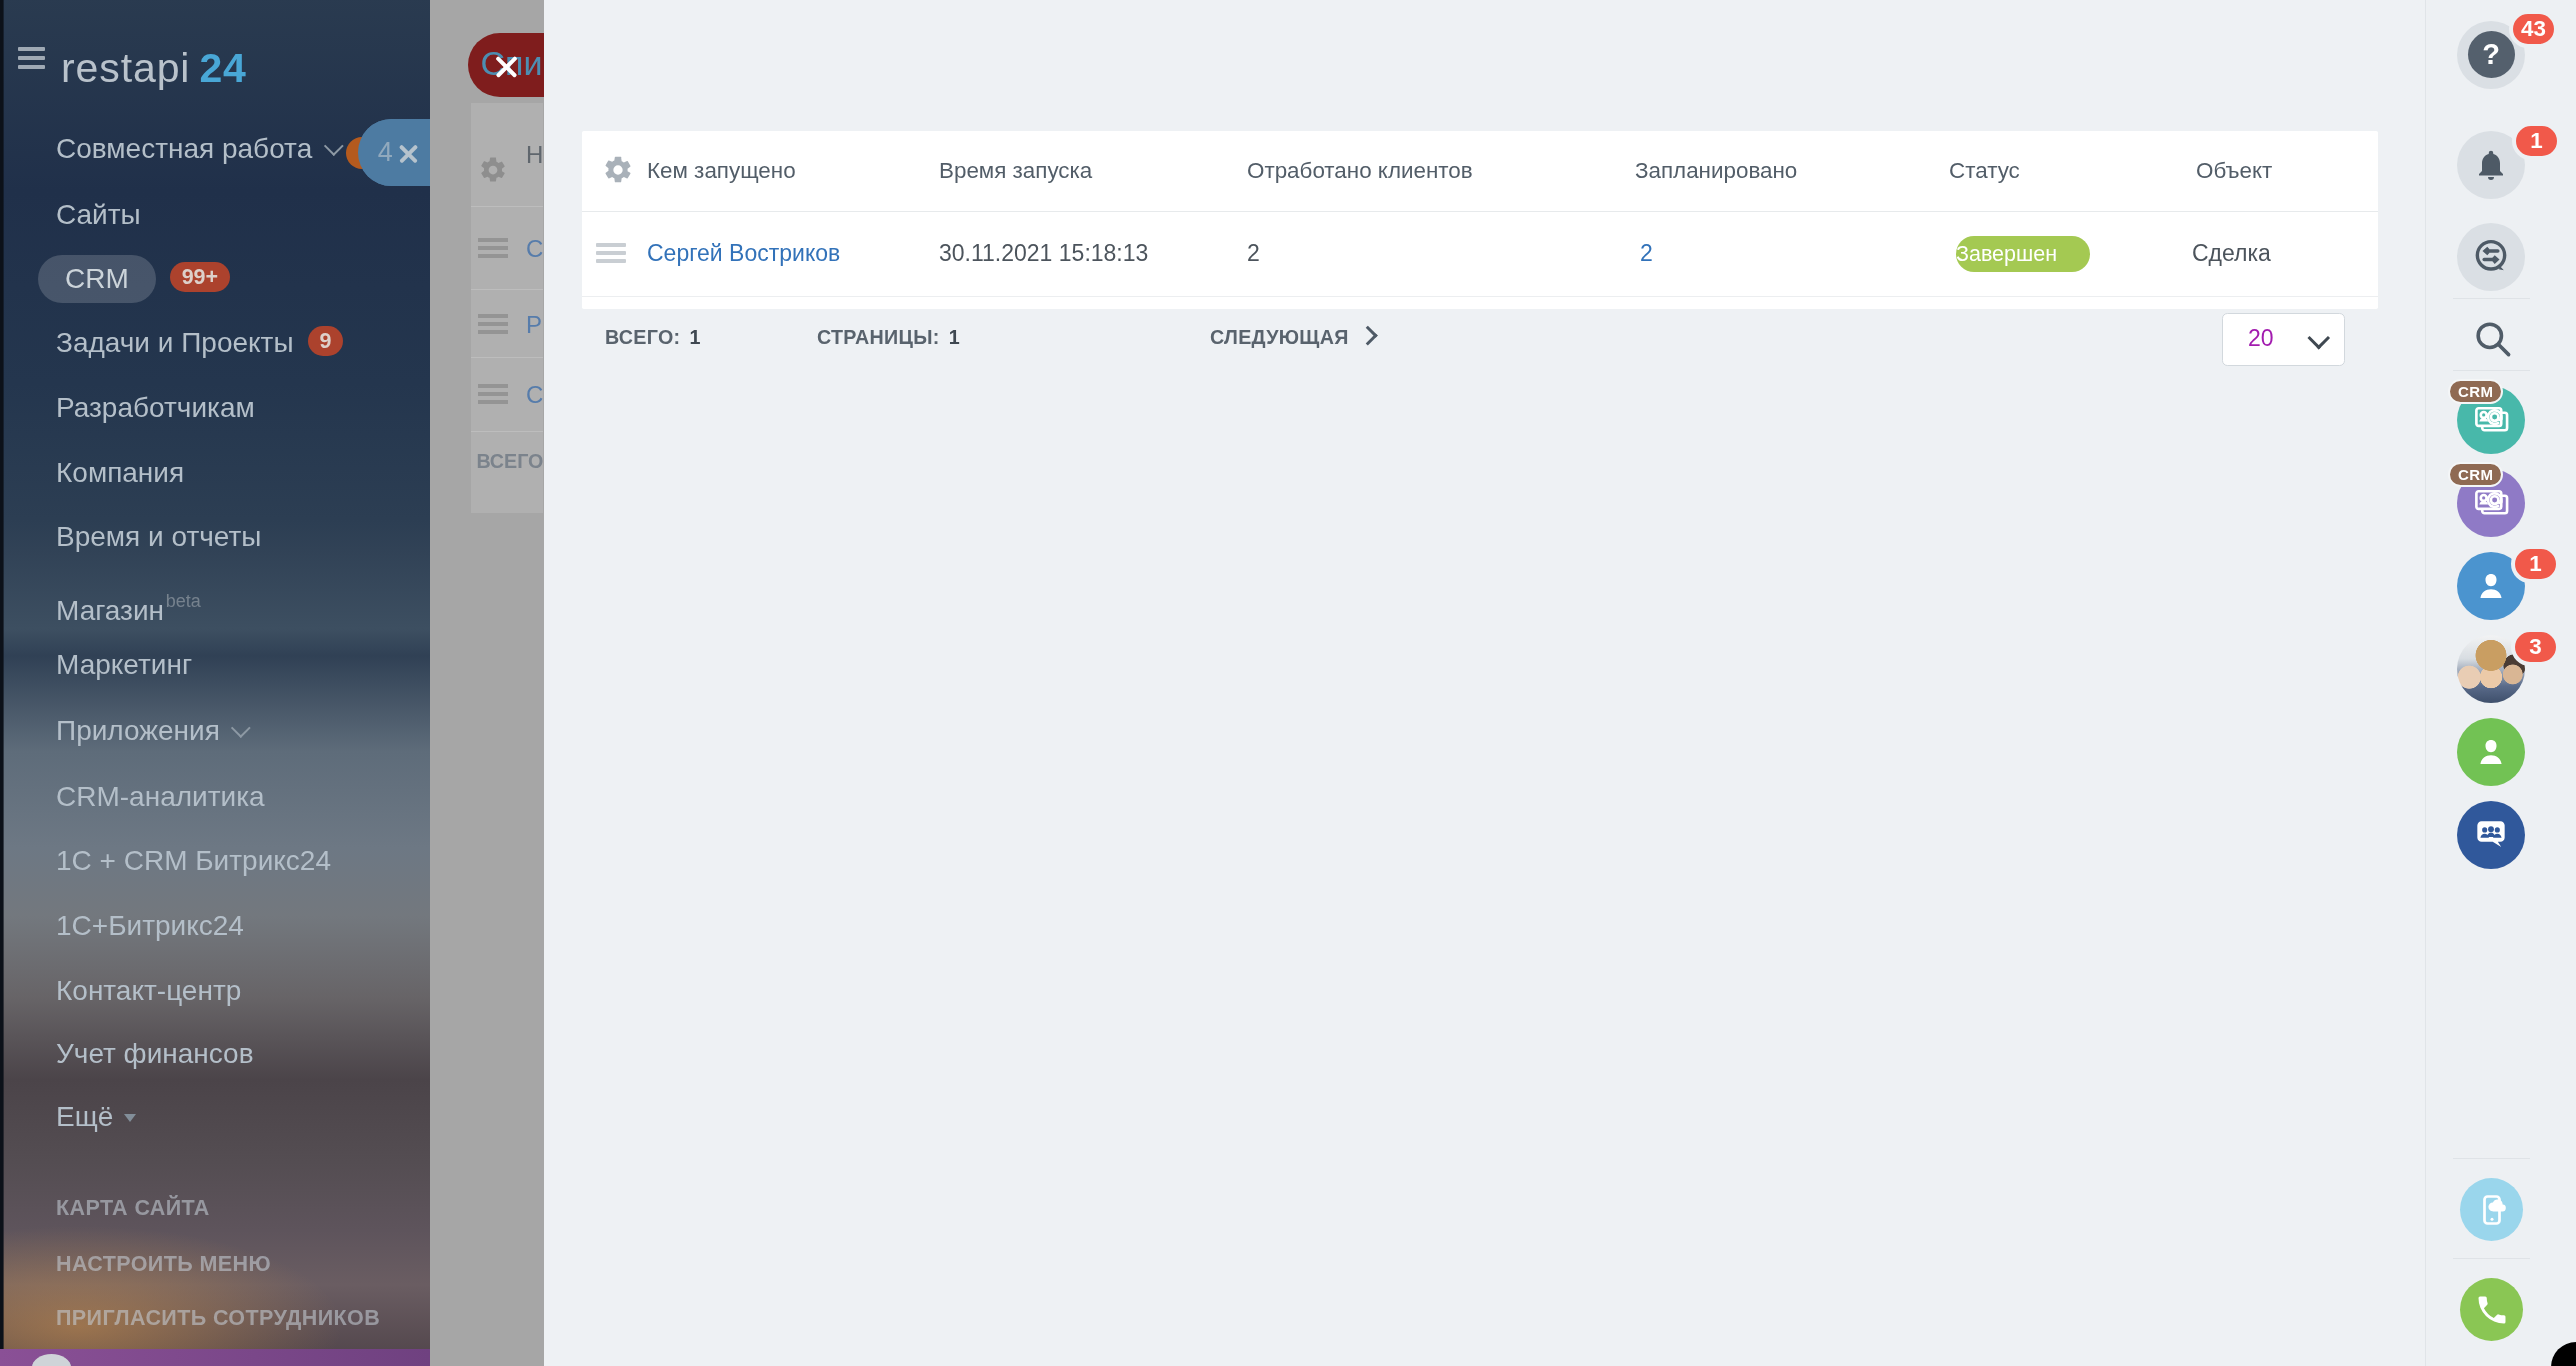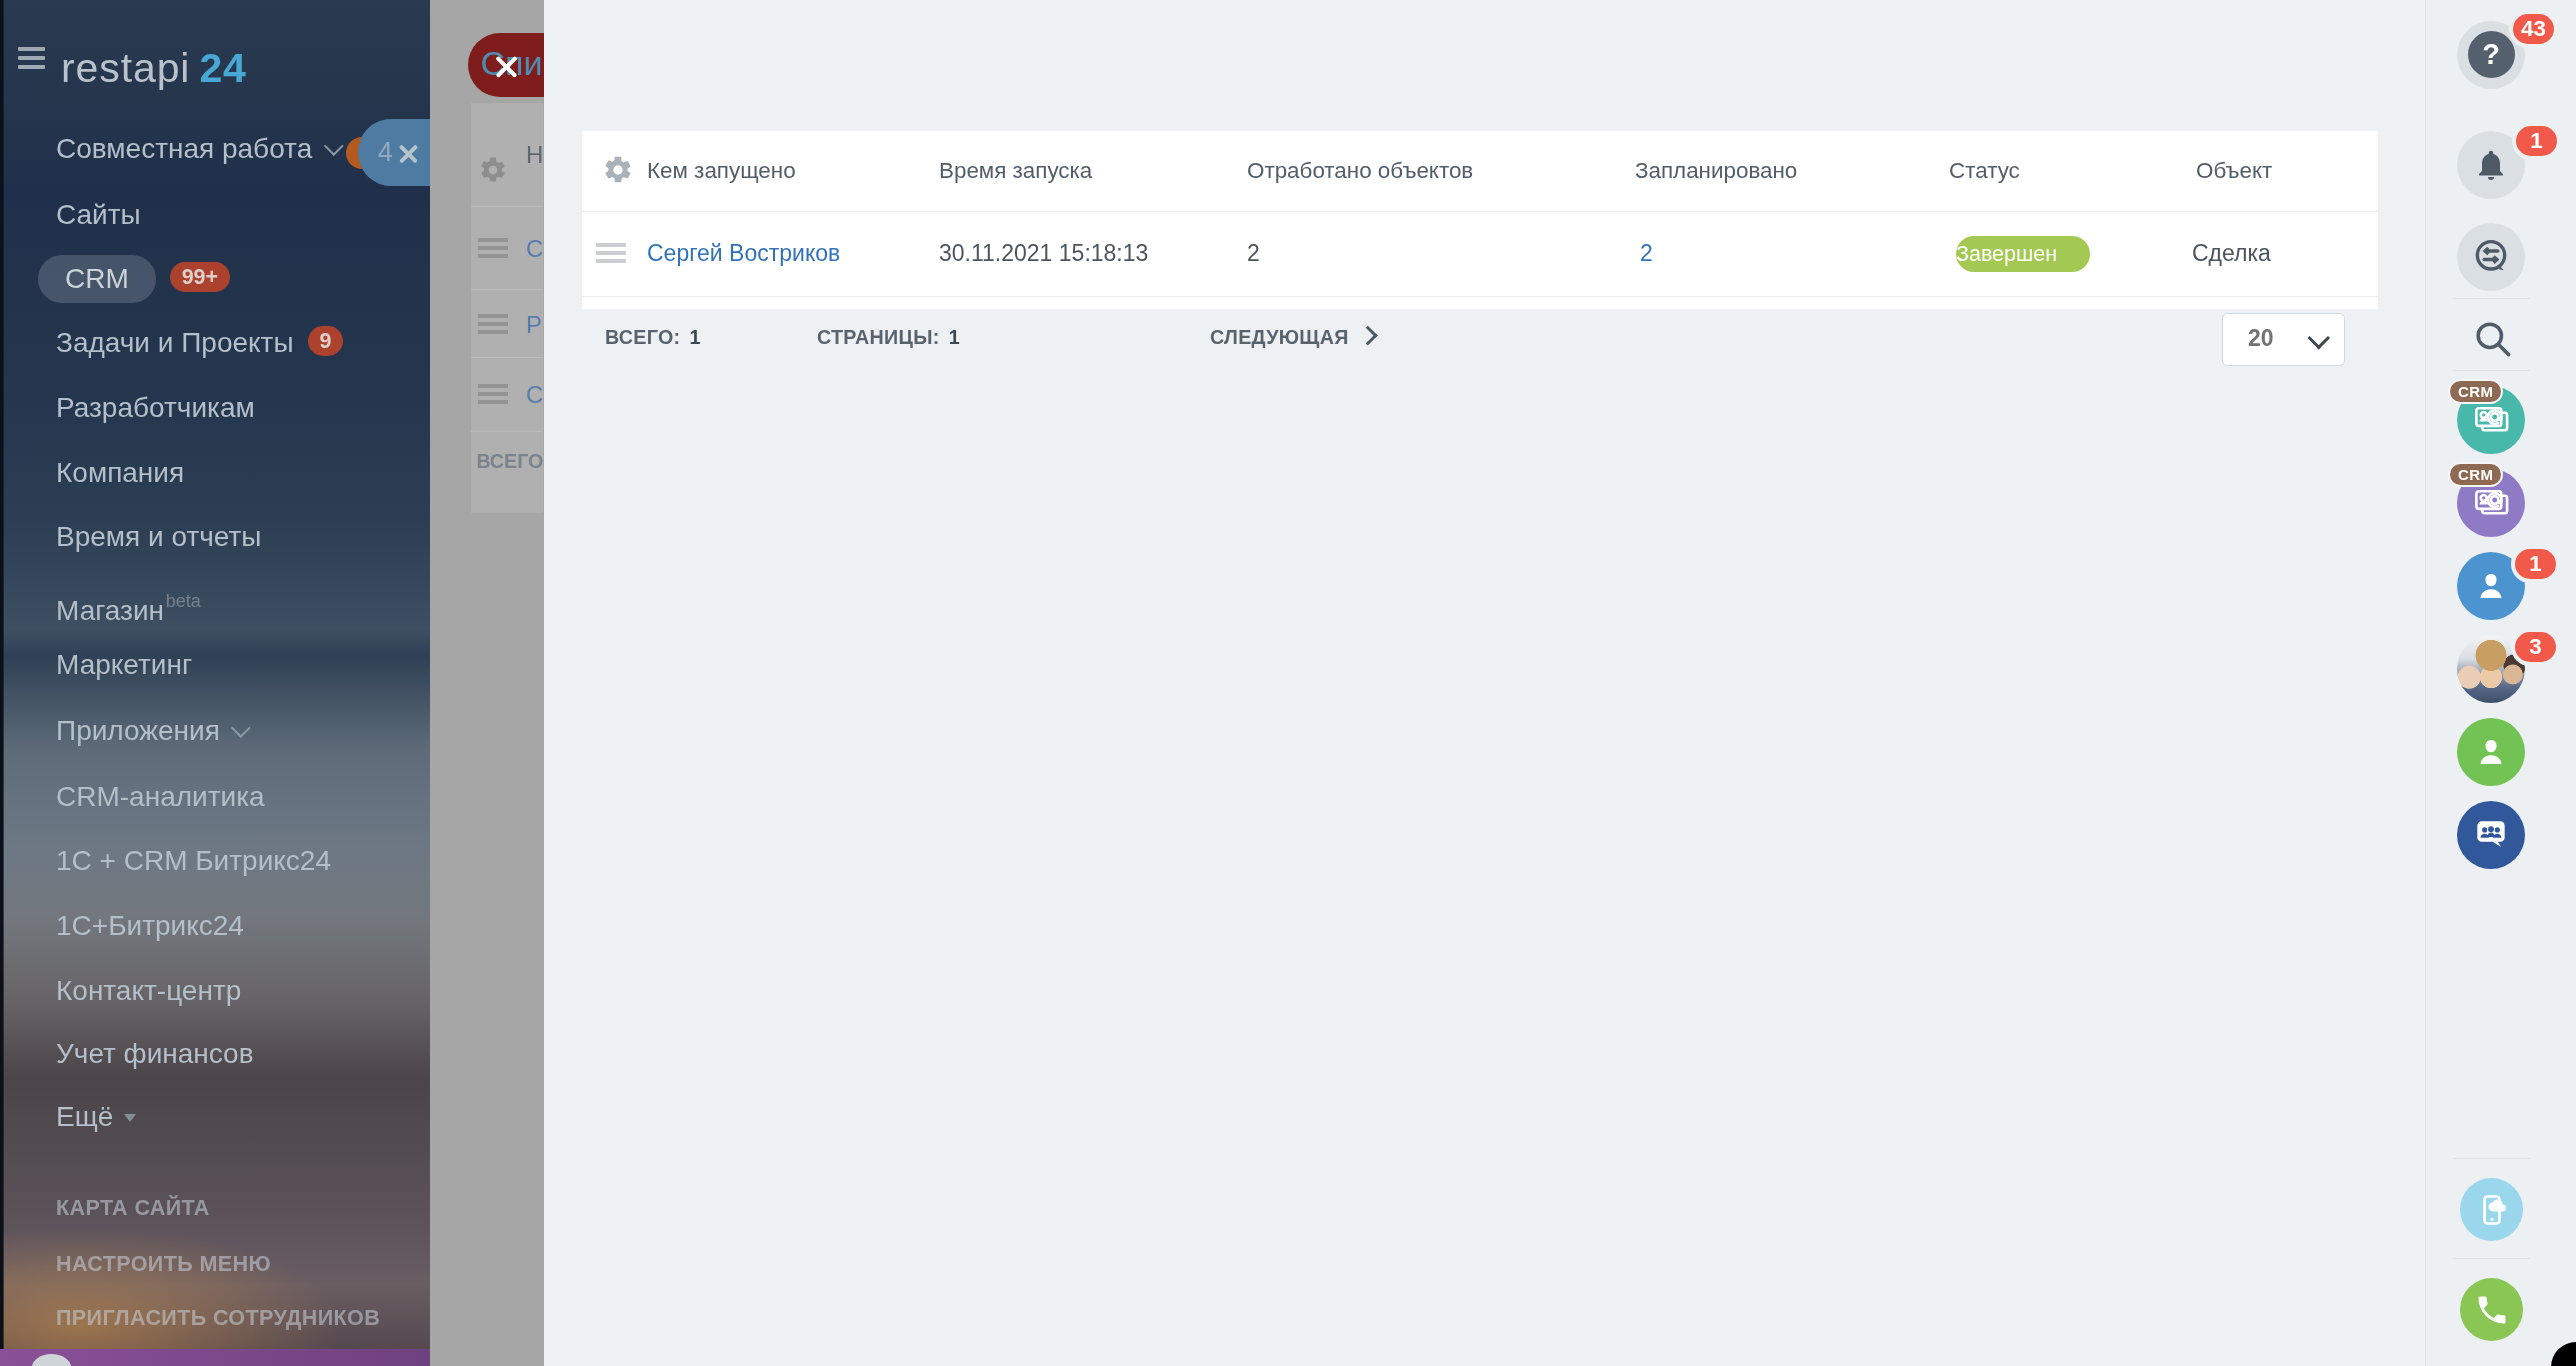--- a/index.html
+++ b/index.html
@@ -86,21 +86,21 @@
   .tfoot{position:absolute;left:0;top:165px;width:100%;height:82px;font-size:19.7px;color:#59636d;}
   .fitem{position:absolute;top:0;height:82px;line-height:82px;font-weight:700;letter-spacing:0.3px;white-space:nowrap;}
   .fitem .val{margin-left:9px;color:#3f4851;}
   .pg-chev{display:inline-block;width:10.7px;height:10.7px;border-left:3.6px solid #4e5a66;
       border-bottom:3.6px solid #4e5a66;vertical-align:0.9px;}
   .pg-chev.left{transform:rotate(45deg);margin-right:12.5px;}
   .pg-chev.right{transform:rotate(225deg);margin-left:12.5px;}
   .fitem.link{cursor:pointer;}
   .per-page-select{position:absolute;left:1640px;top:17px;width:121px;height:51px;background:#fff;
       border:1.8px solid #d2d8dd;border-radius:5.4px;cursor:pointer;}
-  .per-page-select .v{position:absolute;left:25px;top:0;line-height:49px;font-size:23px;color:#737373;font-weight:bold;}
+  .per-page-select .v{position:absolute;left:25px;top:0;line-height:49px;font-size:23px;color:#a21caf;}
   .per-page-select .dd{position:absolute;right:18px;top:16px;width:12.5px;height:12.5px;
       border-right:3.6px solid #3f4851;border-bottom:3.6px solid #3f4851;transform:rotate(45deg);}
 
   
   .rail{position:absolute;right:0;top:0;width:150px;height:1367px;background:#edf0f3;
       border-left:1.8px solid #e0e4e8;}
   .ric{position:absolute;left:31px;width:68px;height:68px;border-radius:50%;cursor:pointer;}
   .ric.gray{background:#dadfe4;}
   .ric .svg-c{position:absolute;left:50%;top:50%;transform:translate(-50%,-50%);display:block;}
   .rbadge{position:absolute;background:#f1594a;color:#fff;font-weight:700;font-size:22.4px;text-align:center;
@@ -216,21 +216,21 @@
 
   <div class="panel">
 
     <div class="card">
       <div class="thead">
         <svg class="gear-btn" viewBox="0 0 24 24" fill="currentColor">
             <path d="M19.14 12.94a7 7 0 0 0 .06-.94 7 7 0 0 0-.06-.94l2.03-1.58a.5.5 0 0 0 .12-.64l-1.92-3.32a.5.5 0 0 0-.61-.22l-2.39 1a7.2 7.2 0 0 0-1.62-.94l-.36-2.54A.5.5 0 0 0 13.9 2h-3.8a.5.5 0 0 0-.49.42l-.36 2.54a7.2 7.2 0 0 0-1.62.94l-2.39-1a.5.5 0 0 0-.61.22L2.71 8.44a.5.5 0 0 0 .12.64l2.03 1.58a7 7 0 0 0 0 1.88l-2.03 1.58a.5.5 0 0 0-.12.64l1.92 3.32a.5.5 0 0 0 .61.22l2.39-1a7.2 7.2 0 0 0 1.62.94l.36 2.54a.5.5 0 0 0 .49.42h3.8a.5.5 0 0 0 .49-.42l.36-2.54a7.2 7.2 0 0 0 1.62-.94l2.39 1a.5.5 0 0 0 .61-.22l1.92-3.32a.5.5 0 0 0-.12-.64zM12 15.5A3.5 3.5 0 1 1 15.5 12 3.5 3.5 0 0 1 12 15.5z"></path>
           </svg>
         <span class="th" style="left:65px">Кем запущено</span>
         <span class="th" style="left:357px">Время запуска</span>
-        <span class="th" style="left:665px">Отработано объектов</span>
+        <span class="th" style="left:665px">Отработано клиентов</span>
         <span class="th" style="left:1053px">Запланировано</span>
         <span class="th" style="left:1367px">Статус</span>
         <span class="th" style="left:1614px">Объект</span>
       </div>
 
       <div class="trow">
         <span class="row-ham">
             <i></i>
             <i></i>
             <i></i>

